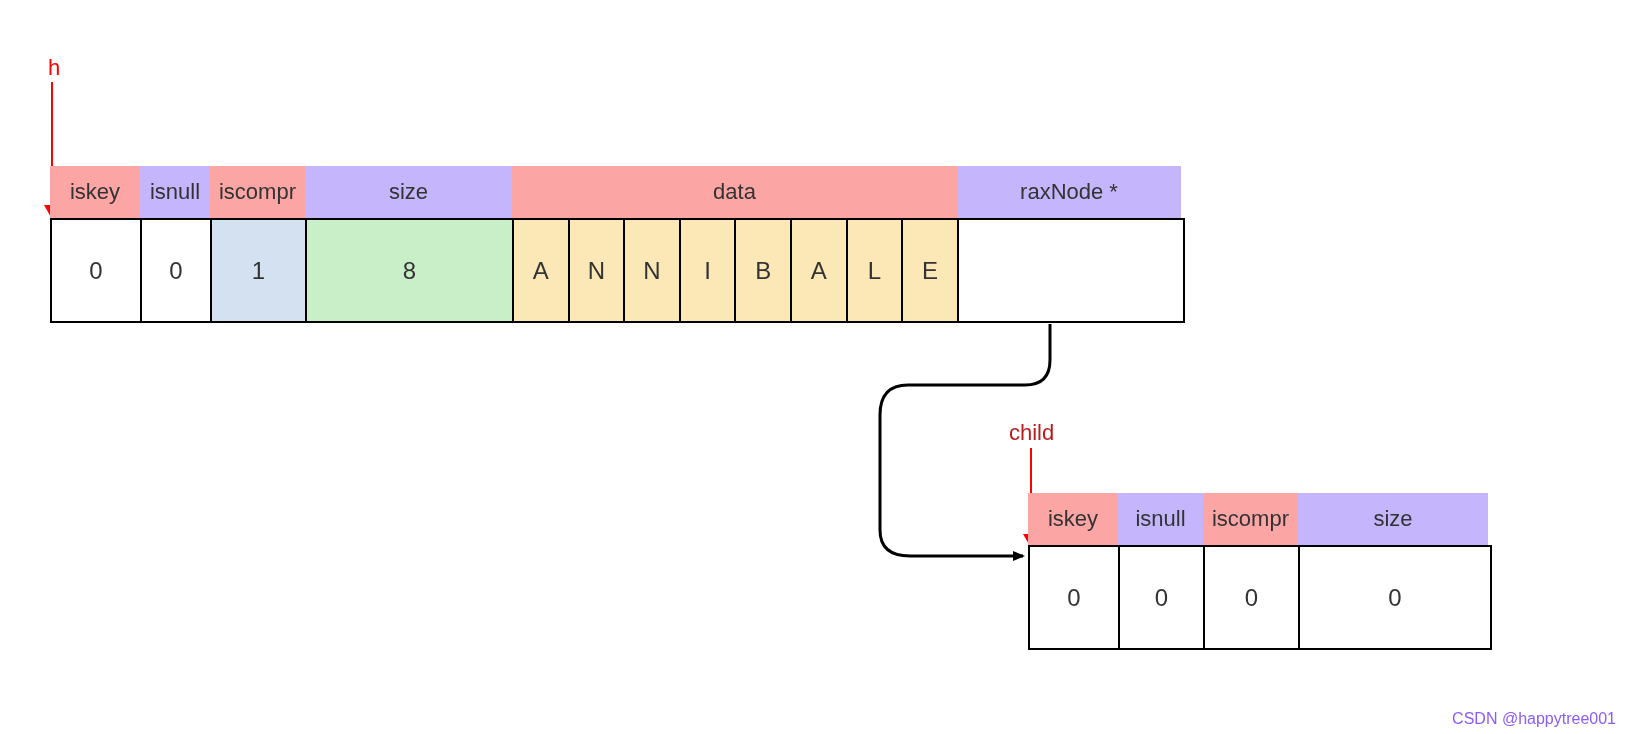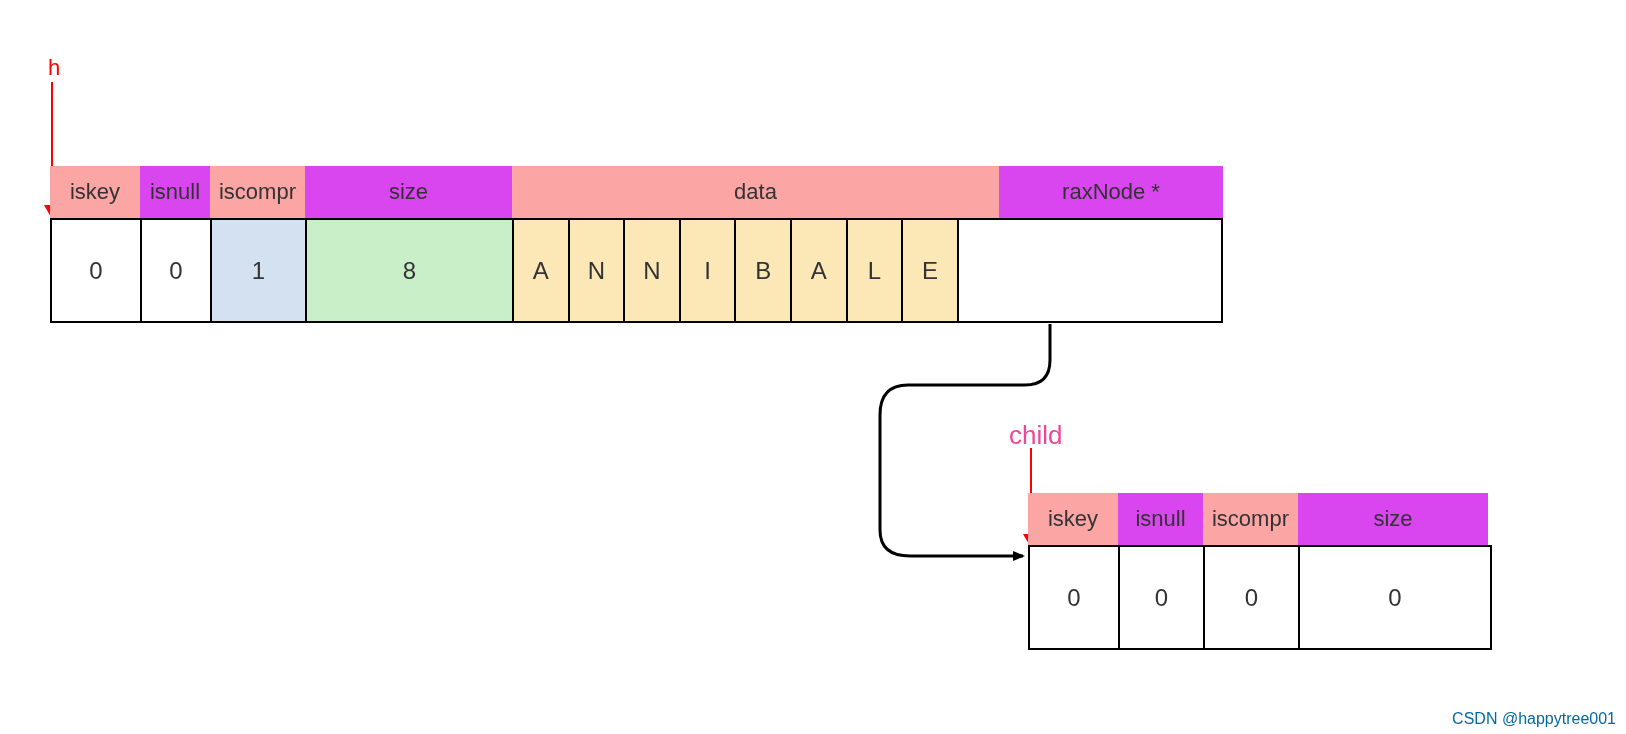--- a/index.html
+++ b/index.html
@@ -17,22 +17,22 @@
     position: absolute;
     left: 48px;
     top: 55px;
     color: #ff0000;
     font-size: 22px;
   }
   .label-child {
     position: absolute;
     left: 1009px;
     top: 420px;
-    color: #ec4899;
-    font-size: 26px;
+    color: #b91c1c;
+    font-size: 22px;
   }
   .arrow-h {
     position: absolute;
     left: 51px;
     top: 82px;
     width: 2px;
     height: 135px;
     background: #ff0000;
   }
   .arrow-h::after {
@@ -68,50 +68,50 @@
   .header-row { display: flex; height: 52px; }
   .body-row { display: flex; height: 105px; border: 2px solid #000; }
   .hcell {
     display: flex;
     align-items: center;
     justify-content: center;
     font-size: 22px;
     color: #333;
   }
   .hcell.grey { background: #fca5a5; }
-  .hcell.green { background: #d946ef; }
+  .hcell.green { background: #c4b5fd; }
   .bcell {
     display: flex;
     align-items: center;
     justify-content: center;
     font-size: 24px;
     color: #333;
     border-right: 2px solid #000;
   }
   .bcell:last-child { border-right: none; }
   .bcell.white { background: #ffffff; }
   .bcell.blue  { background: #d4e1f1; }
   .bcell.lgreen{ background: #c9efc9; }
   .bcell.yellow{ background: #fce8b6; }
   .w-iskey   { width: 90px; }
   .w-isnull  { width: 70px; }
   .w-iscompr { width: 95px; }
   .w-size    { width: 207px; }
-  .w-data    { width: 487px; }
+  .w-data    { width: 445px; }
   .w-rax     { width: 224px; }
   .w-letter  { width: 55.6px; }
   .n2-iskey  { width: 90px; }
   .n2-isnull { width: 85px; }
   .n2-iscompr{ width: 95px; }
   .n2-size   { width: 190px; }
   .credit {
     position: absolute;
     right: 10px;
     bottom: 6px;
-    color: #0369a1;
+    color: #8b5cf6;
     font-size: 16px;
     font-family: Arial, sans-serif;
   }
 </style>
 </head>
 <body>
 
 <div class="container">
 
   <div class="label-h">h</div>

